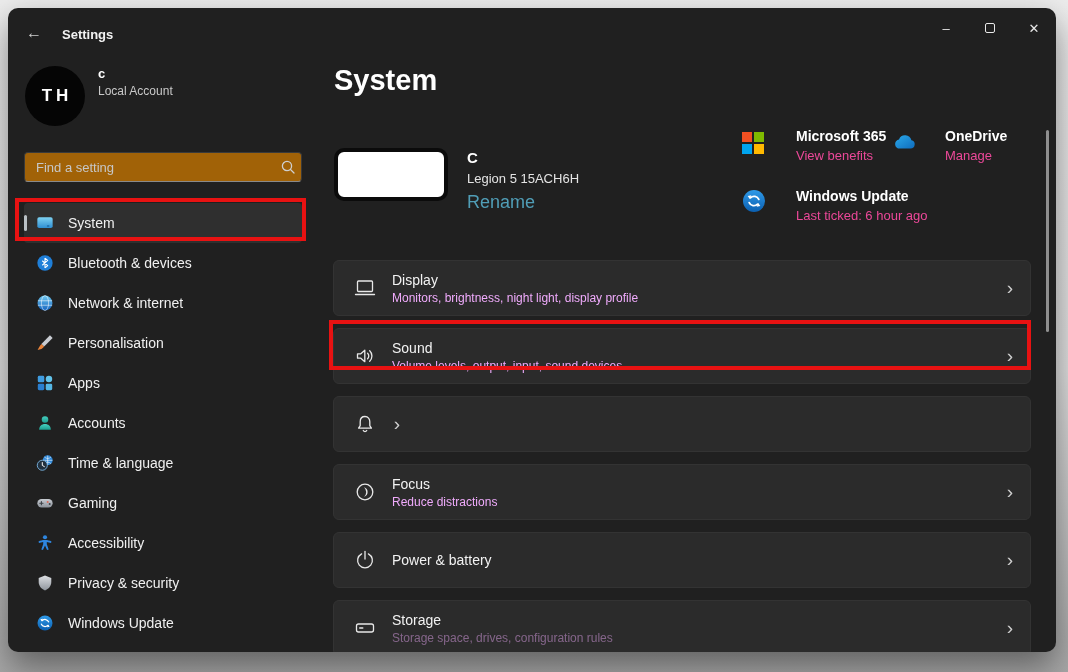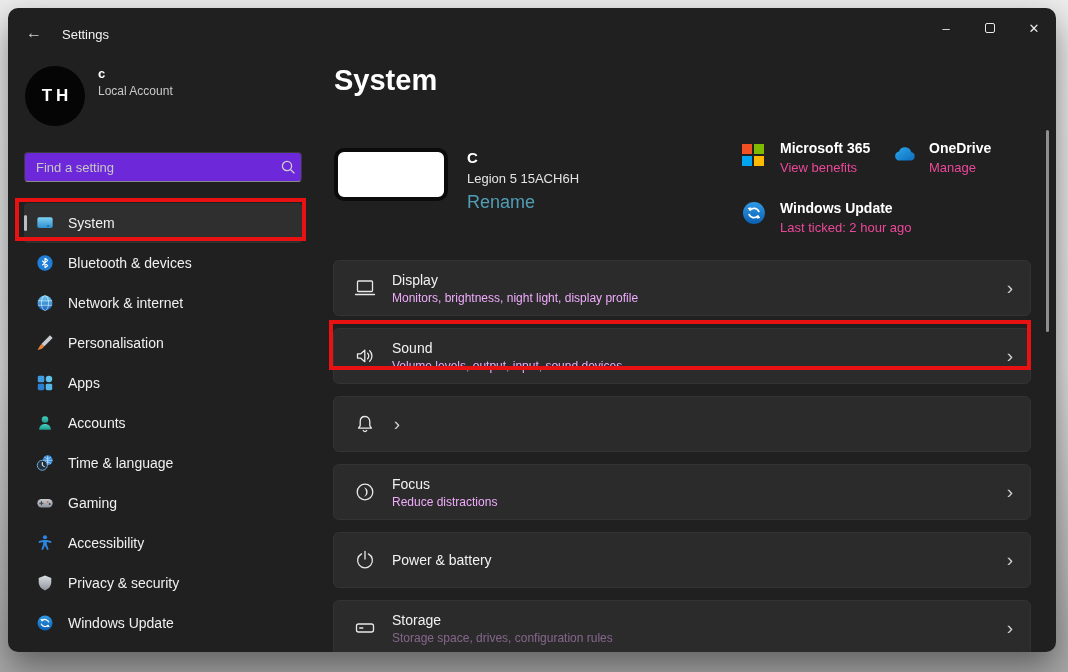--- a/index.html
+++ b/index.html
@@ -8,37 +8,37 @@
     background:linear-gradient(180deg,#ededed 0%,#e2e2e2 55%,#a8a8a8 100%); }
 
   .window { position:absolute; left:8px; top:8px; width:1048px; height:644px;
     background:#202020; border-radius:10px; overflow:hidden;
     box-shadow:0 14px 34px rgba(0,0,0,.45); color:#f0f0f0; }
 
   
   .titlebar { position:absolute; left:0; top:0; right:0; height:44px; }
   .back-btn { position:absolute; left:14px; top:16px; width:24px; height:20px;
     color:#cfcfcf; font-size:16px; line-height:18px; text-align:center; cursor:pointer; }
-  .app-title { position:absolute; left:54px; top:19px; font-size:13px; font-weight:400; color:#f2f2f2; }
+  .app-title { position:absolute; left:54px; top:19px; font-size:13px; font-weight:700; color:#f2f2f2; }
   .win-controls { position:absolute; right:0; top:0; display:flex; }
   .win-btn { width:44px; height:40px; display:flex; align-items:center; justify-content:center;
     color:#e8e8e8; font-size:13px; }
   .max-box { width:10px; height:10px; border:1.2px solid #e8e8e8; border-radius:2px; }
 
   
   .sidebar { position:absolute; left:0; top:44px; bottom:0; width:318px; }
   .user-row { position:absolute; left:17px; top:14px; display:flex; align-items:flex-start; gap:13px; }
   .avatar { width:60px; height:60px; border-radius:50%; background:#050505;
     display:flex; align-items:center; justify-content:center;
     color:#fff; font-weight:700; font-size:17px; letter-spacing:4px; padding-left:4px; }
   .user-name { font-size:13px; font-weight:700; color:#fff; }
   .user-type { font-size:12px; color:#c9c9c9; margin-top:3px; }
 
   .search-box { position:absolute; left:16px; top:100px; width:278px; height:30px;
-    background:#6d28d9; border:1px solid #3a3a3a; border-bottom:1px solid #8a8a8a;
+    background:#a16207; border:1px solid #3a3a3a; border-bottom:1px solid #8a8a8a;
     border-radius:4px; display:flex; align-items:center; }
   .search-input { flex:1; background:transparent; border:none; outline:none;
     color:#e8e8e8; font-size:13px; padding:0 8px 0 11px; font-family:"Liberation Sans",sans-serif; }
   .search-input::placeholder { color:#c7c7c7; }
   .search-icon { width:26px; display:flex; justify-content:center; }
 
   .nav { position:absolute; left:16px; top:151px; width:278px; }
   .nav-item { position:relative; height:40px; display:flex; align-items:center;
     border-radius:4px; cursor:pointer; }
   .nav-item.selected { background:#2f2f2f; }
@@ -51,21 +51,21 @@
   
   .main { position:absolute; left:325px; top:44px; width:698px; bottom:0; }
   .page-title { position:absolute; left:1px; top:12px; font-size:29px; font-weight:600; color:#fff; }
 
   .device-row { position:absolute; left:1px; top:96px; display:flex; gap:19px; }
   .device-img { width:114px; height:53px; background:#fff; border:4px solid #0b0b0b; border-radius:10px; }
   .device-name { font-size:15px; font-weight:700; color:#fff; margin-top:1px; }
   .device-model { font-size:13px; color:#e4e4e4; margin-top:5px; }
   .device-rename { font-size:18px; color:#509db6; margin-top:6px; cursor:pointer; }
 
-  .promo { position:absolute; display:flex; gap:14px; cursor:pointer;margin-top:12px; }
+  .promo { position:absolute; display:flex; gap:30px; cursor:pointer; }
   .promo-ms365 { left:409px; top:76px; }
   .promo-onedrive { left:558px; top:76px; }
   .promo-wu { left:409px; top:136px; }
   .promo-icon { width:24px; height:24px; flex:0 0 24px; margin-top:1px; }
   .ms-grid { display:grid; grid-template-columns:10px 10px; grid-template-rows:10px 10px; gap:2px; margin-top:3px; }
   .promo-title { font-size:14px; font-weight:700; color:#fff; }
   .promo-sub { font-size:13px; color:#ec4899; margin-top:4px; }
 
   .rows { position:absolute; left:0; top:208px; width:698px; }
   .srow { position:relative; height:56px; margin-bottom:12px; background:#2b2b2b;
@@ -358,21 +358,21 @@
             <g stroke="#fff" stroke-width="1.8" fill="none" stroke-linecap="round">
               <path d="M7.2 13.6 A5.2 5.2 0 0 0 15.6 15.2"></path>
               <path d="M16.8 10.4 A5.2 5.2 0 0 0 8.4 8.8"></path>
             </g>
             <path d="M14.6 17.8 L18.3 17.1 L16.3 14.0 Z" fill="#fff"></path>
             <path d="M9.4 6.2 L5.7 6.9 L7.7 10.0 Z" fill="#fff"></path>
           </svg>
       </span>
       <div>
         <div class="promo-title">Windows Update</div>
-        <div class="promo-sub">Last ticked: 2 hour ago</div>
+        <div class="promo-sub">Last ticked: 6 hour ago</div>
       </div>
     </div>
 
     <div class="rows">
 
       <div class="srow">
         <span class="srow-icon">
           <svg viewBox="0 0 24 24" width="24" height="24" fill="none" stroke="#e8e8e8" stroke-width="1.3">
               <rect x="4.5" y="5" width="15" height="10.5" rx="1"></rect>
               <path d="M2.5 18.5 H21.5" stroke-linecap="round"></path>

